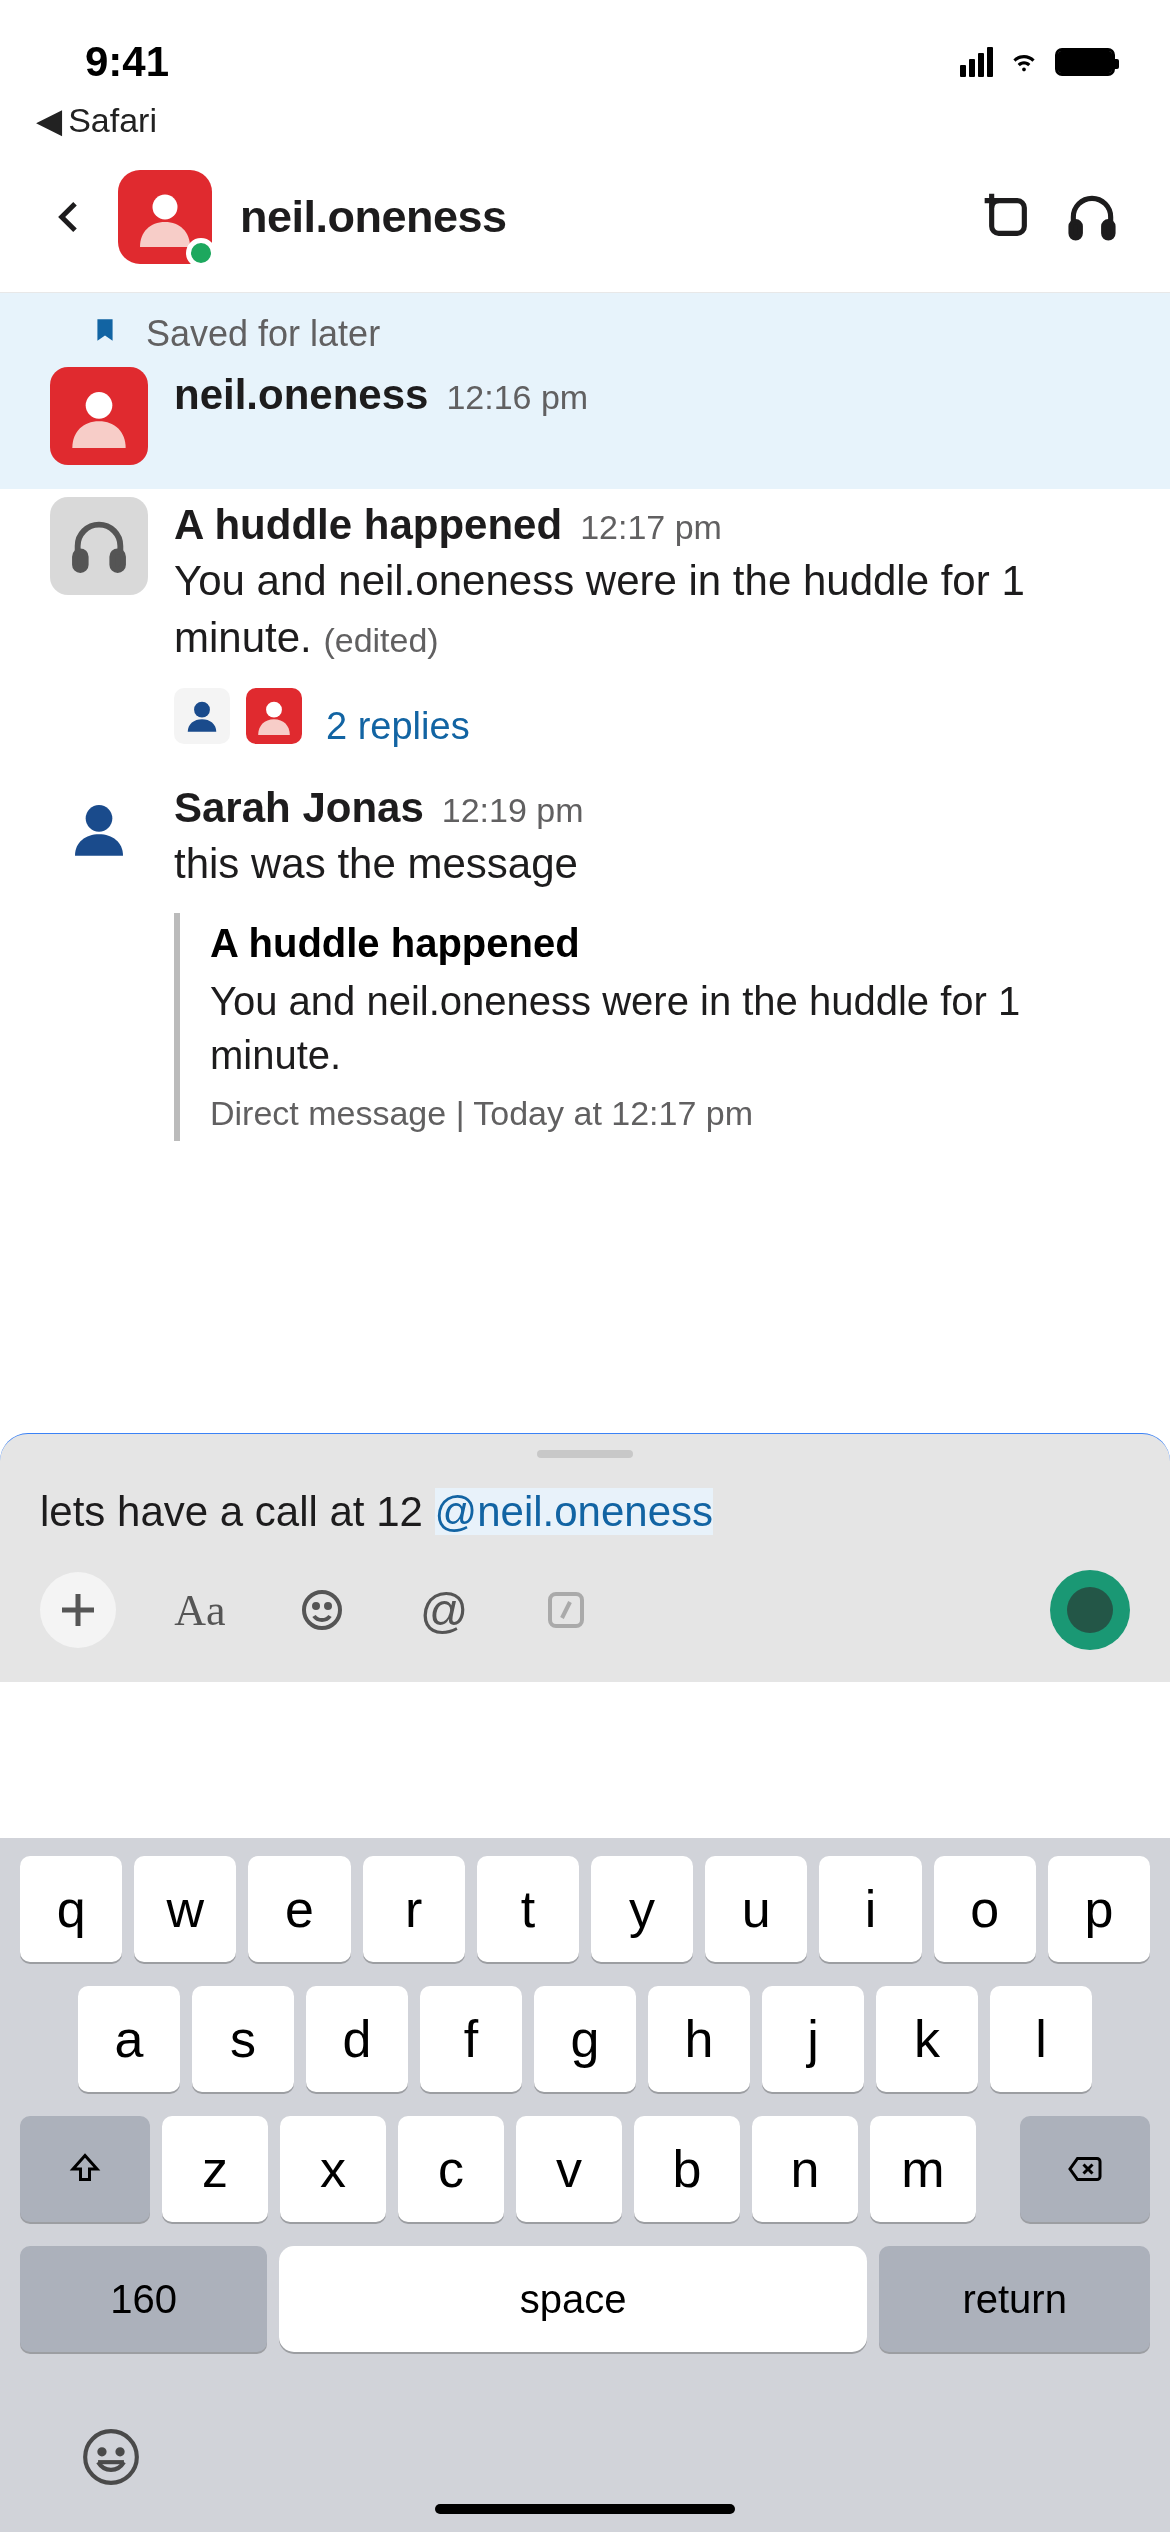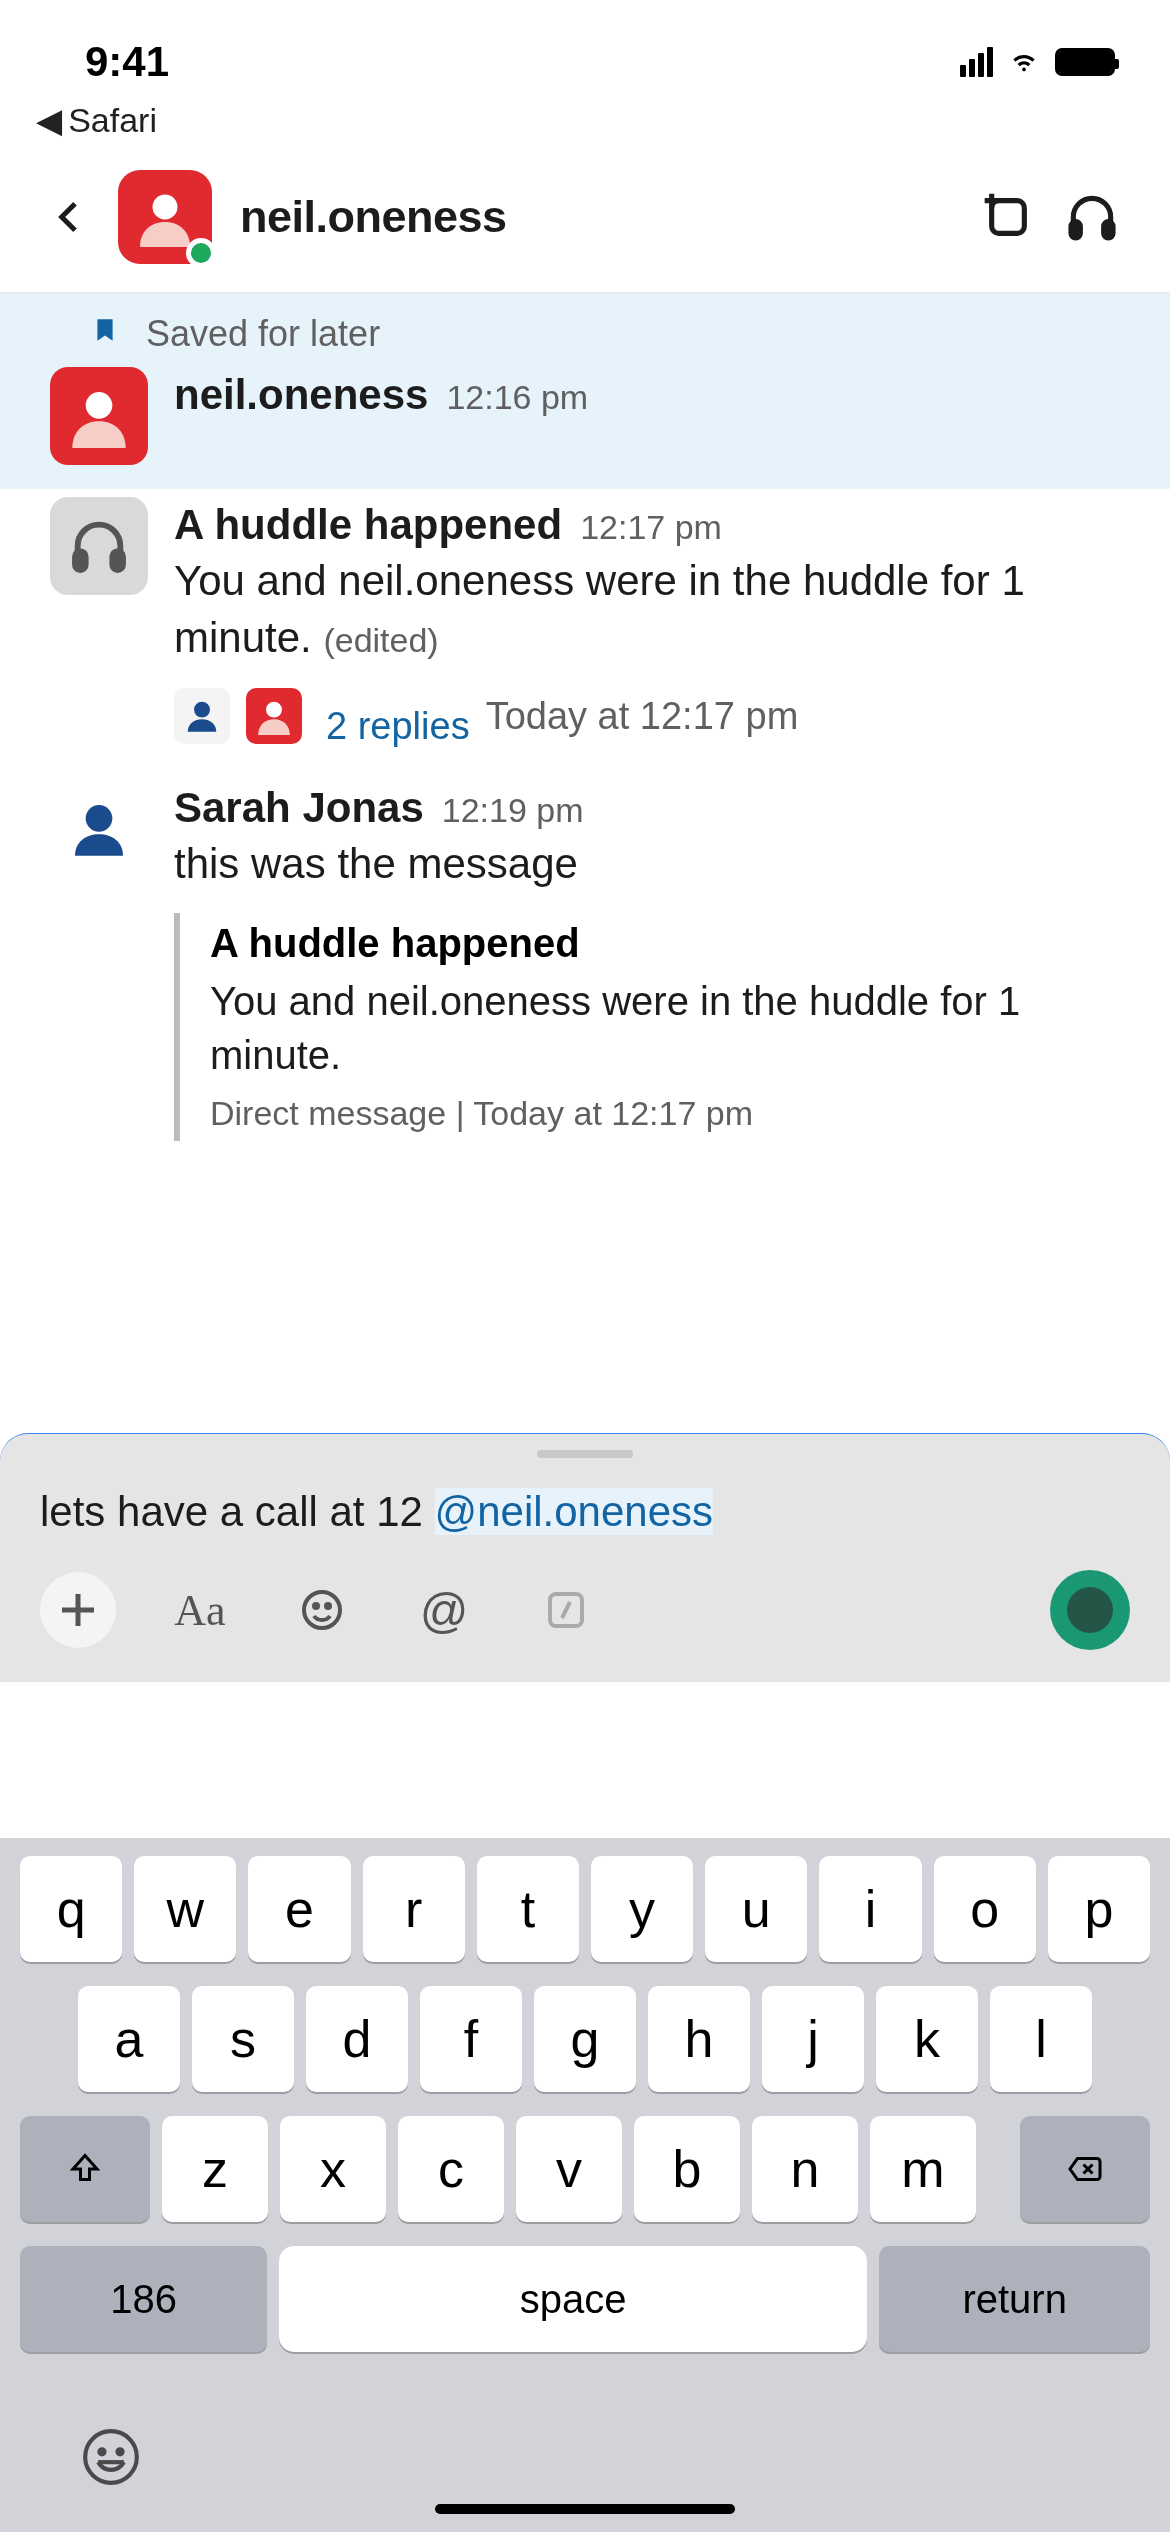--- a/index.html
+++ b/index.html
@@ -244,21 +244,20 @@
             <path d="M3 22c0-5 4-8 9-8s9 3 9 8"></path>
           </svg>
       </div>
       <div class="mini-av red">
         <svg viewBox="0 0 24 24" fill="#fff">
             <circle cx="12" cy="8" r="5"></circle>
             <path d="M2 24c0-6 4-10 10-10s10 4 10 10" fill="#f7cdc8"></path>
           </svg>
       </div>
       <span class="reply-link">2 replies</span>
-      <span class="reply-time">Today at 12:17 pm</span>
     </div>
   </div>
 </div>
 
 <div class="msg-row">
   <div class="msg-avatar white">
     <svg viewBox="0 0 24 24" fill="#1a4b8c">
         <circle cx="12" cy="8" r="5"></circle>
         <path d="M3 22c0-5 4-8 9-8s9 3 9 8"></path>
       </svg>
@@ -350,21 +349,21 @@
         <div class="key">m</div>
       </div>
     <div class="key fn">
       <svg width="42" height="36" viewBox="0 0 24 24" fill="none" stroke="#000" stroke-width="2">
           <path d="M7 5h13a2 2 0 012 2v10a2 2 0 01-2 2H7l-5-7 5-7z"></path>
           <path d="M11 9l6 6M17 9l-6 6"></path>
         </svg>
     </div>
   </div>
   <div class="krow">
-    <div class="key num">186</div>
+    <div class="key num">160</div>
     <div class="key space">space</div>
     <div class="key ret">return</div>
   </div>
   <div class="kb-bottom">
     <div>
       <svg width="62" height="62" viewBox="0 0 24 24" stroke="#4a4a4a" stroke-width="1.6" fill="none">
           <circle cx="12" cy="12" r="10"></circle>
           <circle cx="8.5" cy="10" r="1" fill="#4a4a4a"></circle>
           <circle cx="15.5" cy="10" r="1" fill="#4a4a4a"></circle>
           <path d="M7 14c1.2 2 3 3 5 3s3.8-1 5-3"></path>

